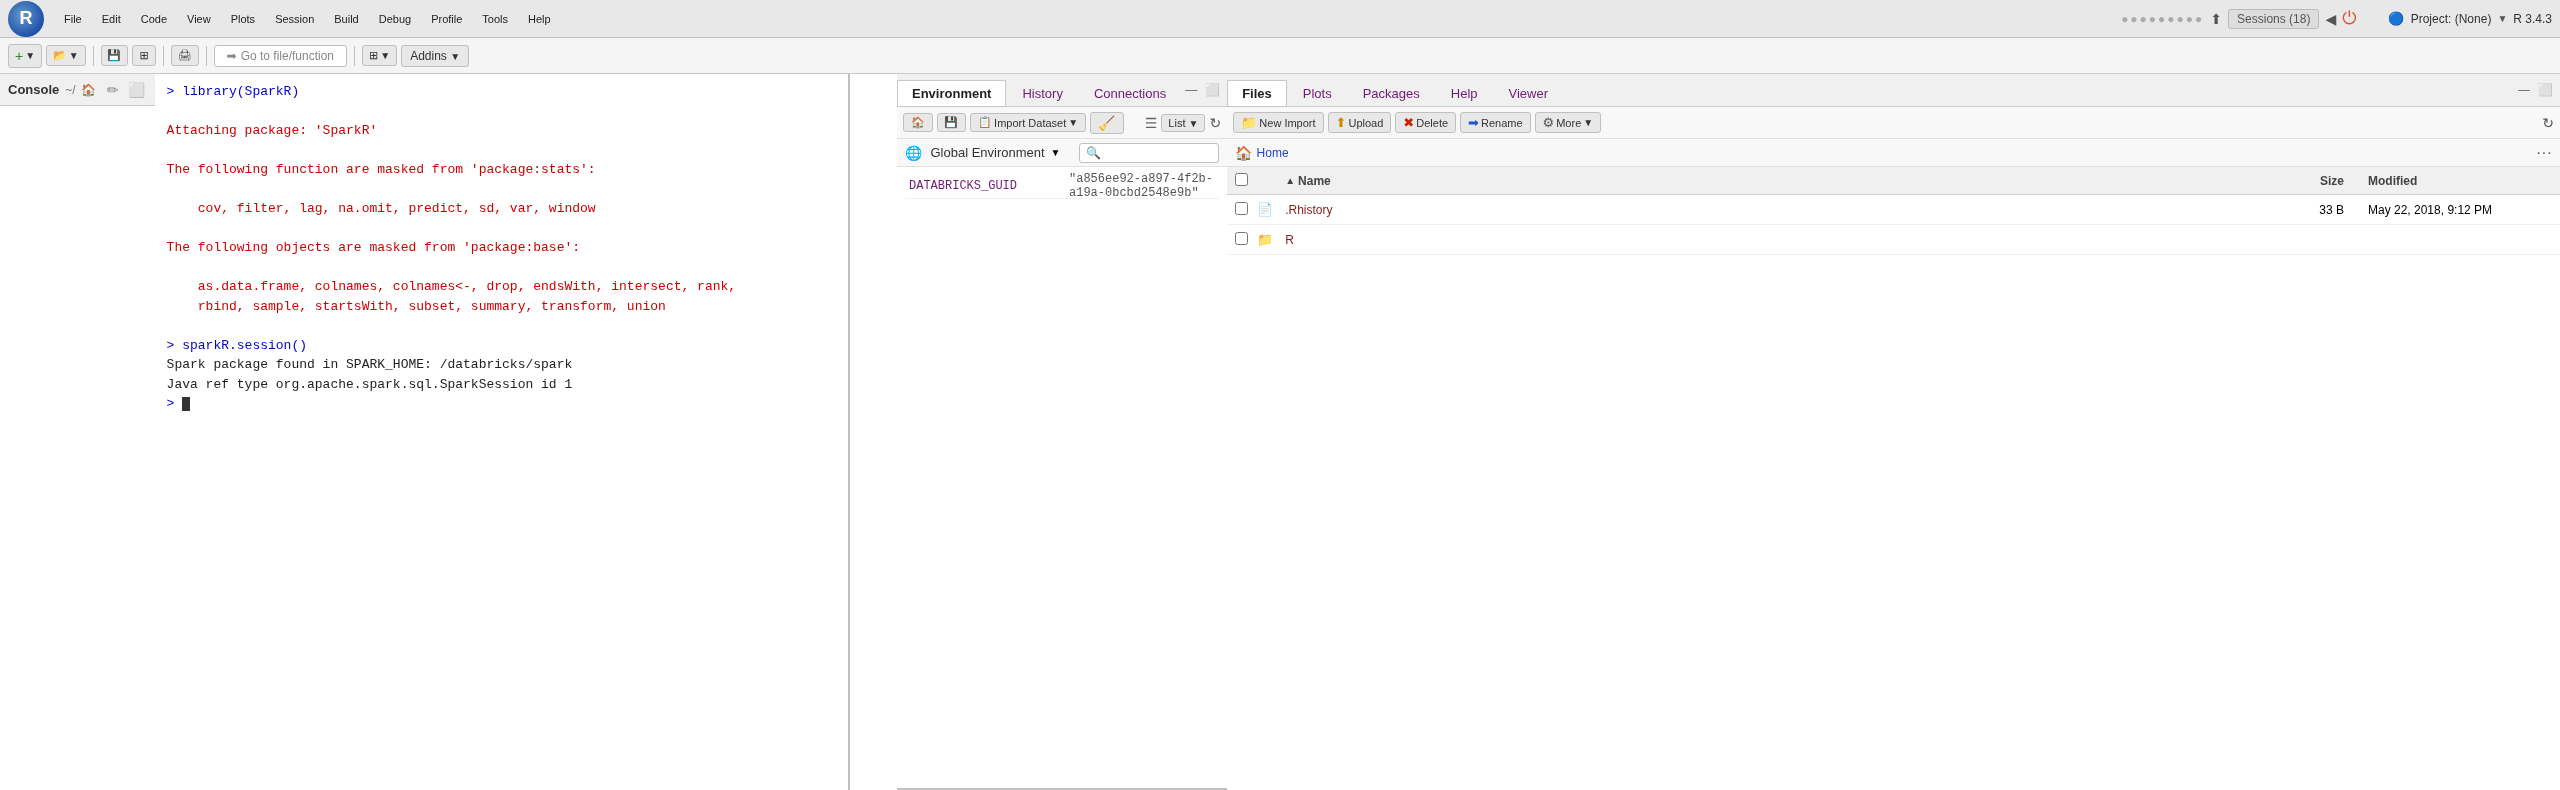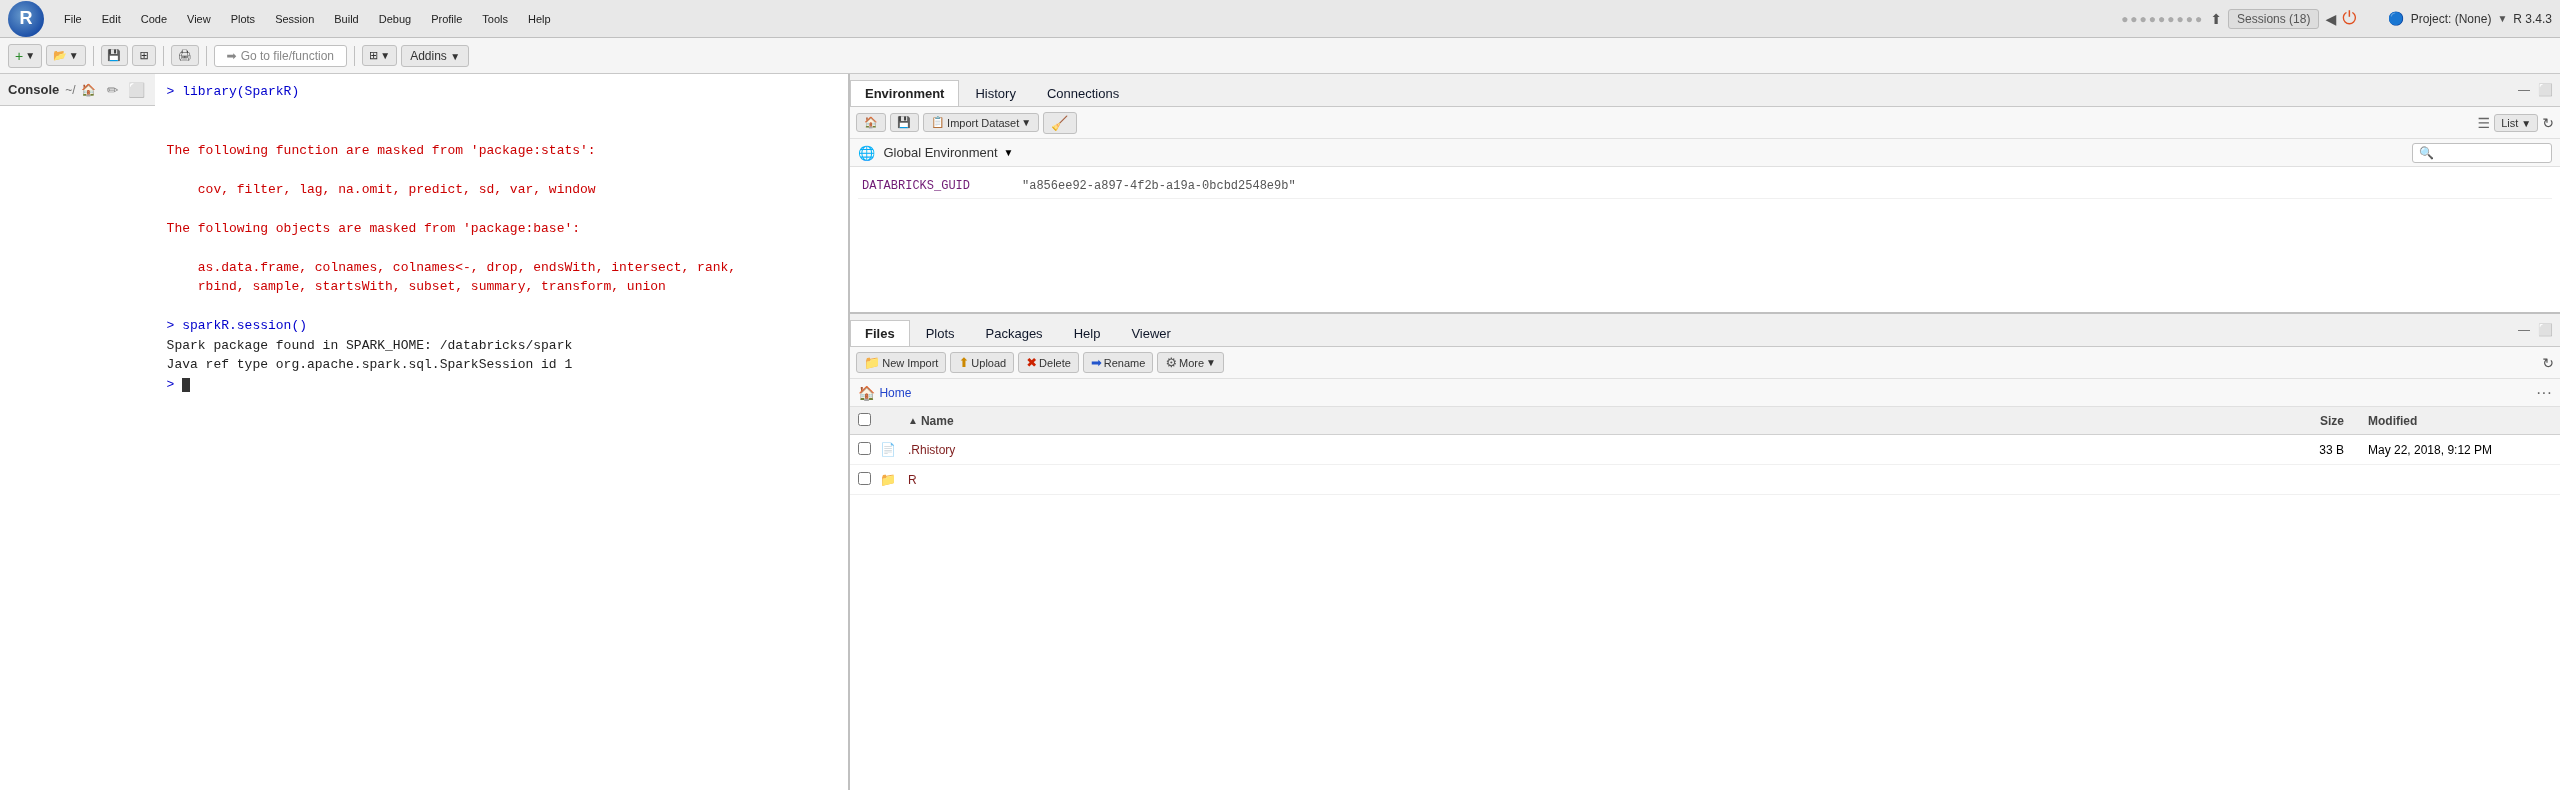--- a/index.html
+++ b/index.html
@@ -158,43 +158,43 @@
       background: #333;
       vertical-align: text-bottom;
       animation: blink 1s step-end infinite;
     }
     @keyframes blink { 50% { opacity: 0; } }
 
     
     #right-panel {
       flex: 1;
       display: flex;
-      flex-direction: column;
       background: white;
+      padding-left: 47px;
     }
 
     
     #top-right {
       flex: 0 0 240px;
       border-bottom: 2px solid #c0c0c0;
       display: flex;
       flex-direction: column;
     }
     .tab-bar {
       display: flex;
       background: #f0f0f0;
       border-bottom: 1px solid #c8c8c8;
       height: 32px;
       align-items: flex-end;
     }
     .tab {
       padding: 5px 14px;
       cursor: pointer;
       font-size: 13px;
-      color: #0f172a;
+      color: #701a75;
       border-top: 1px solid transparent;
       border-left: 1px solid transparent;
       border-right: 1px solid transparent;
       background: transparent;
       margin-right: 1px;
     }
     .tab.active {
       background: white;
       color: #222;
       border-top: 1px solid #c8c8c8;
@@ -446,20 +446,21 @@
       <span style="color:#777; font-size:12px;">~/</span>
       <span style="color:#777; font-size:12px;">🏠</span>
       <div class="panel-icons">
         <span class="panel-icon" style="color:#888;">✏</span>
         <span class="panel-icon" style="color:#888;">⬜</span>
       </div>
     </div>
     <div id="console-content">
       <div><span class="console-cmd">&gt; library(SparkR)</span></div>
       <div>&nbsp;</div>
+      <div><span class="console-red">Attaching package: 'SparkR'</span></div>
       <div>&nbsp;</div>
       <div><span class="console-red">The following function are masked from 'package:stats':</span></div>
       <div>&nbsp;</div>
       <div><span class="console-red">&nbsp;&nbsp;&nbsp;&nbsp;cov, filter, lag, na.omit, predict, sd, var, window</span></div>
       <div>&nbsp;</div>
       <div><span class="console-red">The following objects are masked from 'package:base':</span></div>
       <div>&nbsp;</div>
       <div><span class="console-red">&nbsp;&nbsp;&nbsp;&nbsp;as.data.frame, colnames, colnames&lt;-, drop, endsWith, intersect, rank,</span></div>
       <div><span class="console-red">&nbsp;&nbsp;&nbsp;&nbsp;rbind, sample, startsWith, subset, summary, transform, union</span></div>
       <div>&nbsp;</div>

